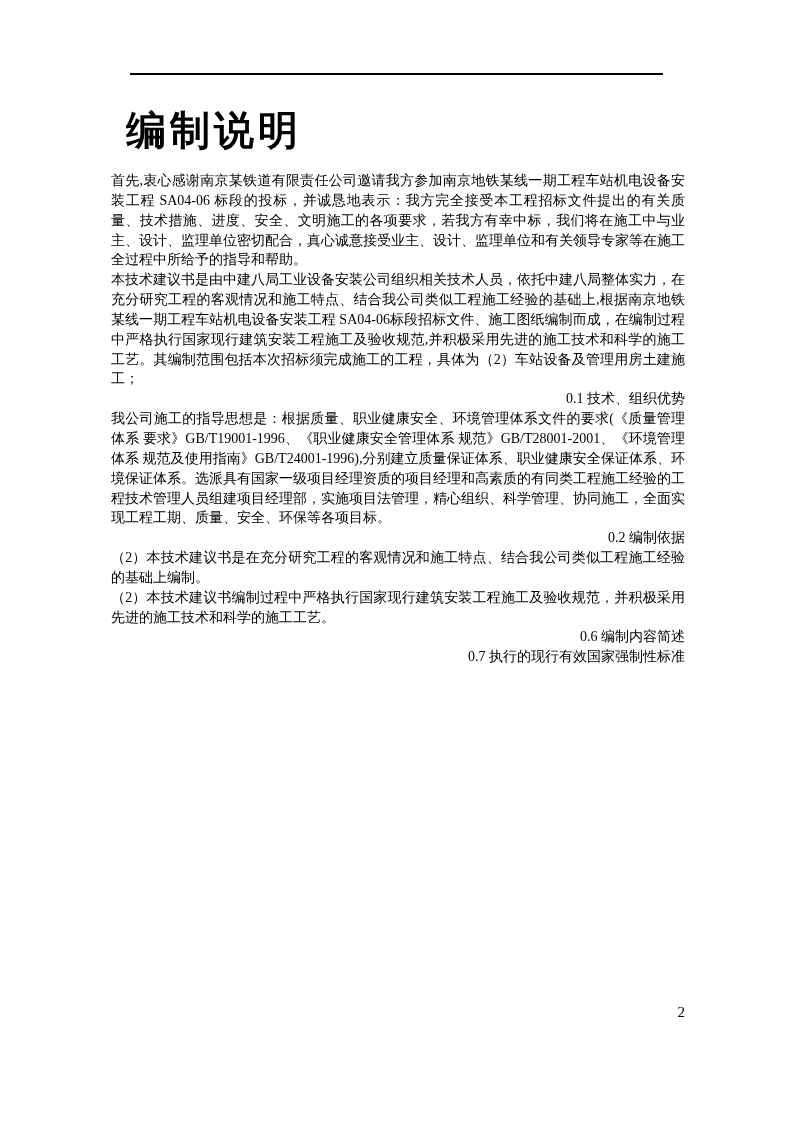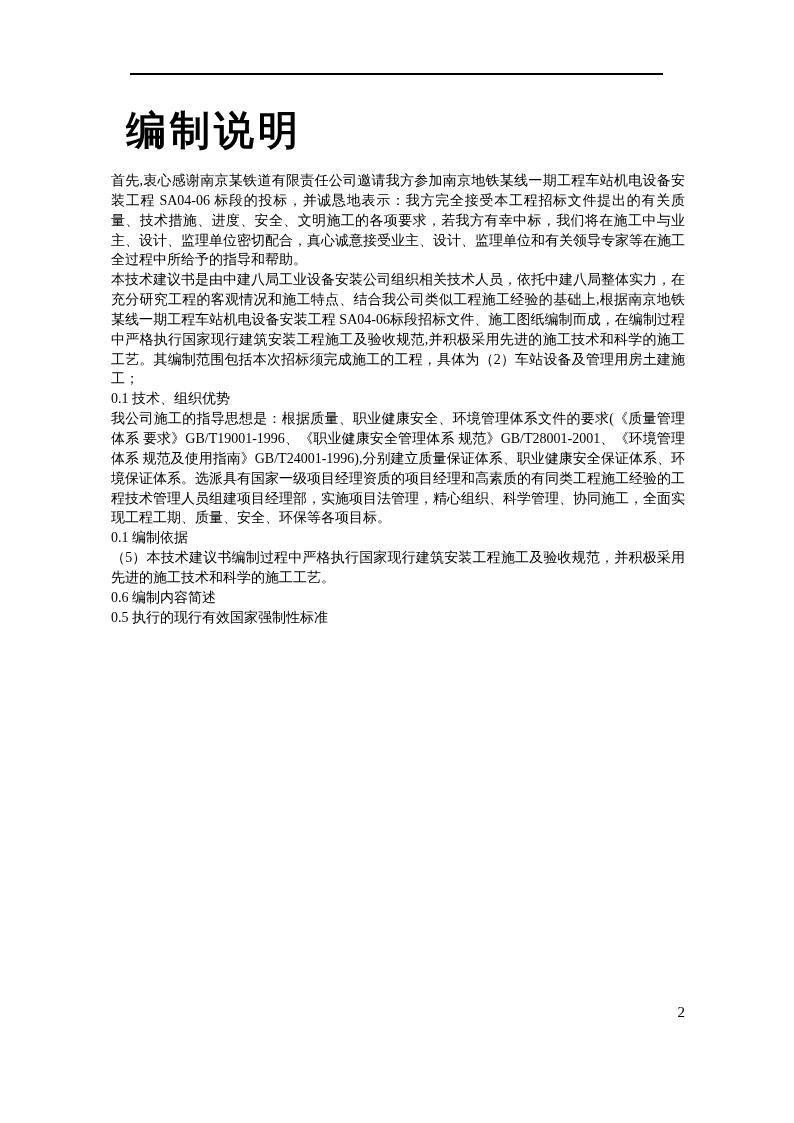--- a/index.html
+++ b/index.html
@@ -41,21 +41,21 @@
     font-size: 14px;
     line-height: 19.85px;
     text-align: justify;
     text-justify: inter-ideograph;
   }
   .para, .section-heading {
     margin: 0;
     padding: 0;
   }
   .section-heading {
-    text-align: left;
+    text-align: right;
   }
   .page-number {
     position: absolute;
     top: 1004px;
     left: 111px;
     width: 574px;
     text-align: right;
     font-size: 15px;
   }
 </style>
@@ -66,21 +66,22 @@
 
   <div class="header-rule"></div>
 
   <div class="doc-title">编制说明</div>
 
   <div class="body-text">
     <p class="para">首先,衷心感谢南京某铁道有限责任公司邀请我方参加南京地铁某线一期工程车站机电设备安装工程 SA04-06 标段的投标，并诚恳地表示：我方完全接受本工程招标文件提出的有关质量、技术措施、进度、安全、文明施工的各项要求，若我方有幸中标，我们将在施工中与业主、设计、监理单位密切配合，真心诚意接受业主、设计、监理单位和有关领导专家等在施工全过程中所给予的指导和帮助。</p>
     <p class="para">本技术建议书是由中建八局工业设备安装公司组织相关技术人员，依托中建八局整体实力，在充分研究工程的客观情况和施工特点、结合我公司类似工程施工经验的基础上,根据南京地铁某线一期工程车站机电设备安装工程 SA04-06标段招标文件、施工图纸编制而成，在编制过程中严格执行国家现行建筑安装工程施工及验收规范,并积极采用先进的施工技术和科学的施工工艺。其编制范围包括本次招标须完成施工的工程，具体为（2）车站设备及管理用房土建施工；</p>
     <p class="section-heading">0.1 技术、组织优势</p>
     <p class="para">我公司施工的指导思想是：根据质量、职业健康安全、环境管理体系文件的要求(《质量管理体系 要求》GB/T19001-1996、《职业健康安全管理体系 规范》GB/T28001-2001、《环境管理体系 规范及使用指南》GB/T24001-1996),分别建立质量保证体系、职业健康安全保证体系、环境保证体系。选派具有国家一级项目经理资质的项目经理和高素质的有同类工程施工经验的工程技术管理人员组建项目经理部，实施项目法管理，精心组织、科学管理、协同施工，全面实现工程工期、质量、安全、环保等各项目标。</p>
-    <p class="section-heading">0.1 编制依据</p>
-    <p class="para">（5）本技术建议书编制过程中严格执行国家现行建筑安装工程施工及验收规范，并积极采用先进的施工技术和科学的施工工艺。</p>
+    <p class="section-heading">0.2 编制依据</p>
+    <p class="para">（2）本技术建议书是在充分研究工程的客观情况和施工特点、结合我公司类似工程施工经验的基础上编制。</p>
+    <p class="para">（2）本技术建议书编制过程中严格执行国家现行建筑安装工程施工及验收规范，并积极采用先进的施工技术和科学的施工工艺。</p>
     <p class="section-heading">0.6 编制内容简述</p>
-    <p class="section-heading">0.5 执行的现行有效国家强制性标准</p>
+    <p class="section-heading">0.7 执行的现行有效国家强制性标准</p>
   </div>
 
   <div class="page-number">2</div>
 
 </div>
 
 </body></html>

